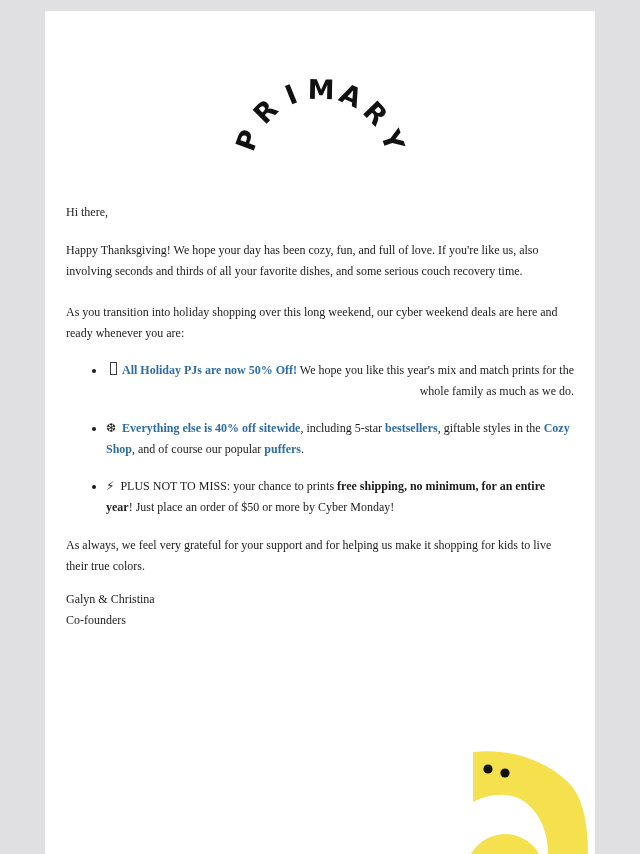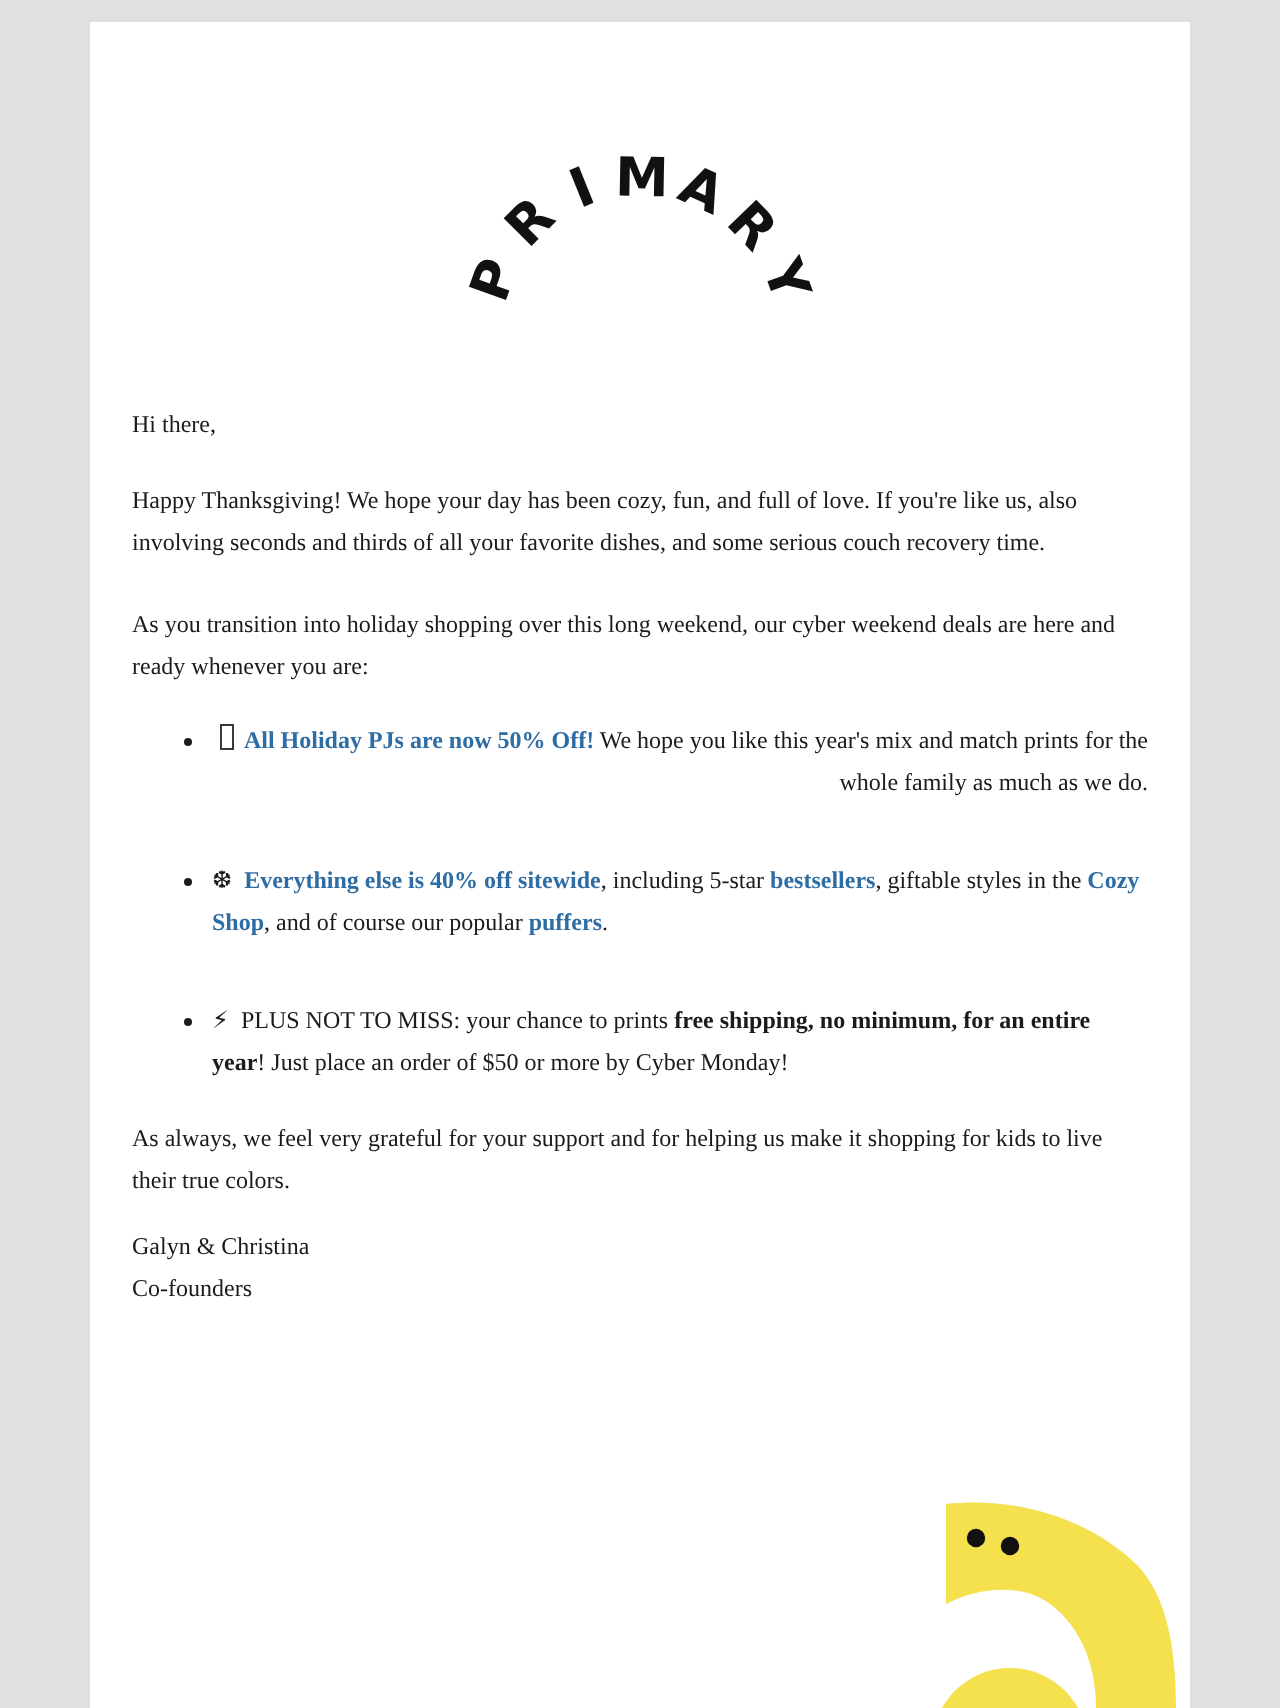--- a/index.html
+++ b/index.html
@@ -37,21 +37,21 @@
   .body-text { color: #1b1b1b; font-size: 12px; line-height: 21px; }
   p.para { margin-top: 17px; }
   p.para-deals { margin-top: 20px; }
   .greeting { margin-top: 45px; }
 
   ul.deals {
     margin: 16px 0 0 0;
     padding-left: 40px;
     list-style: disc outside;
   }
-  ul.deals li { margin-top: 28px; }
+  ul.deals li { margin-top: 16px; }
   ul.deals li:first-child { margin-top: 0; text-align: right; }
 
   a.mail-link, .mail-link {
     color: #2e6da4;
     font-weight: bold;
     text-decoration: none;
     cursor: pointer;
   }
   .bold-black { font-weight: bold; color: #1b1b1b; }
 

